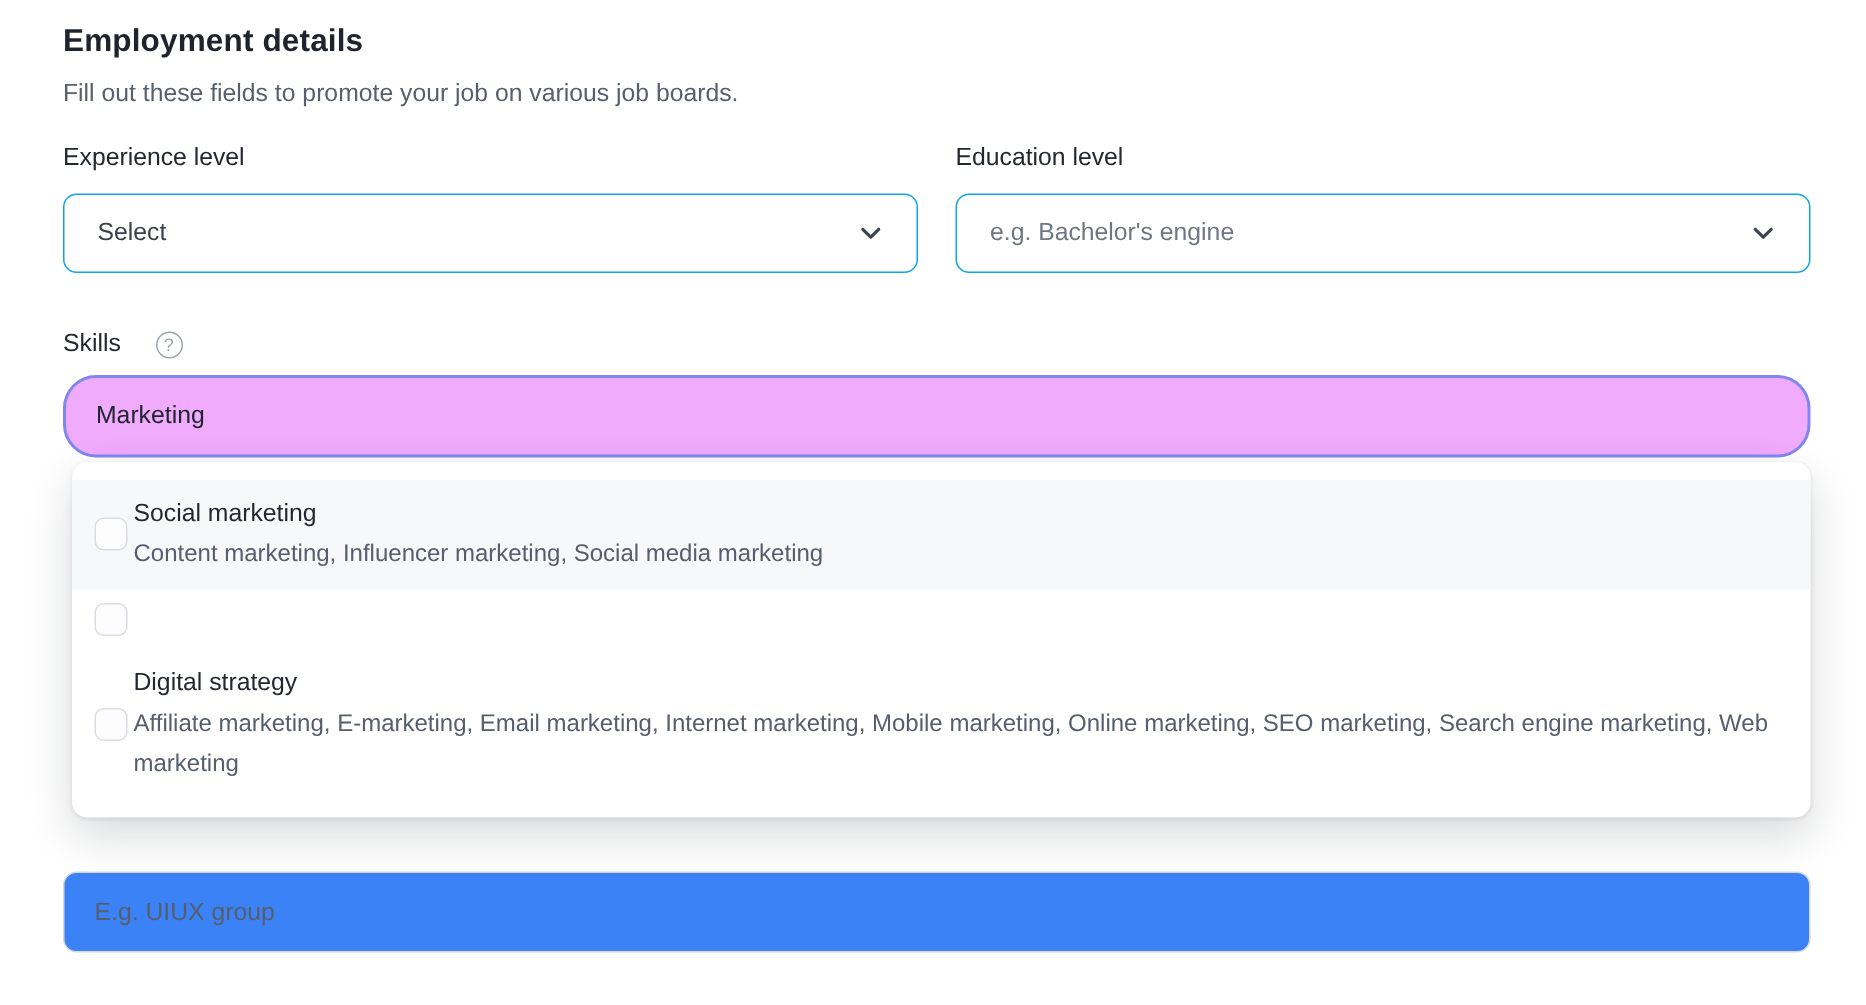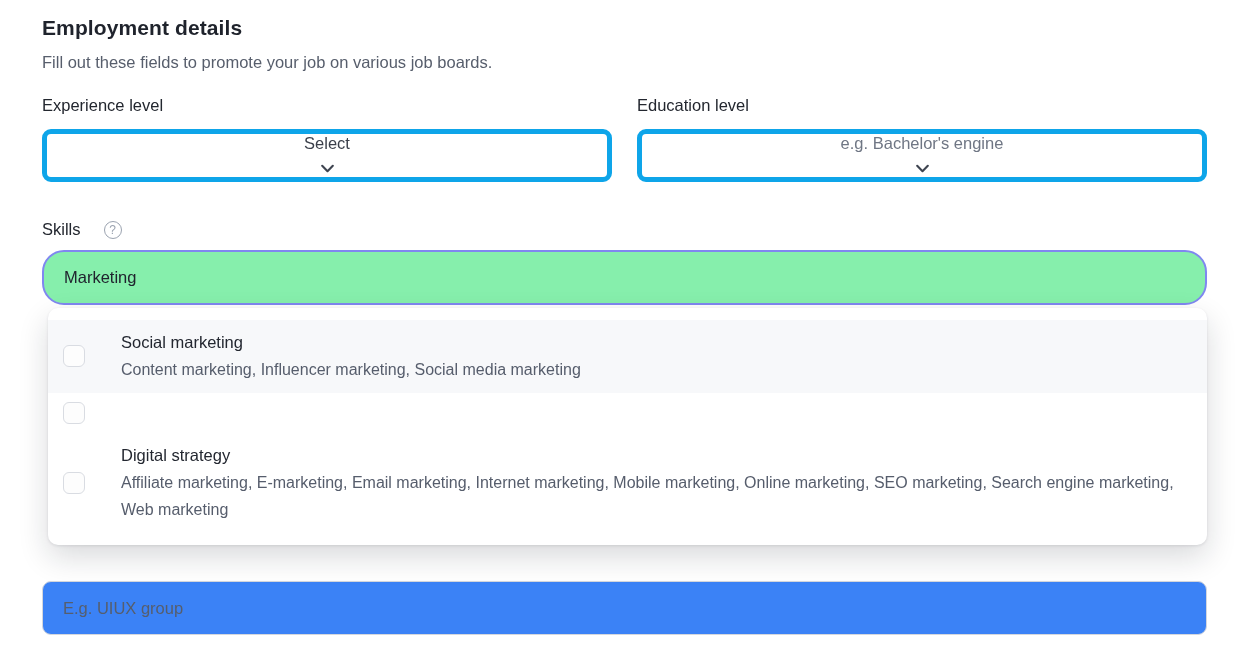--- a/index.html
+++ b/index.html
@@ -19,55 +19,55 @@
     margin-top: 13px; font-size: 16.5px; color: #575e6c;
   }
 
   .fields-row { display: flex; gap: 25px; margin-top: 24px; }
   .field { flex: 1; min-width: 0; }
   .field-label {
     font-size: 16.5px; font-weight: 500; color: #23272f;
   }
   .select-box {
     margin-top: 14px; height: 53px;
-    border: 5px solid #0ea5e9; border-radius: 9px;
+    border: 1px solid #0ea5e9; border-radius: 9px;
     background: #fff;
     display: flex; align-items: center; justify-content: space-between;
-    padding: 0 22px; cursor: pointer; flex-direction: column;
+    padding: 0 22px; cursor: pointer;
   }
   .select-value { font-size: 16.5px; color: #3a3f4a; }
   .select-value.placeholder { color: #6f7684; }
   .chevron { flex: none; display: flex; }
 
   .skills-block { margin-top: 38px; }
   .skills-label-row { display: flex; align-items: center; gap: 23px; }
   .help-icon {
     width: 18px; height: 18px; border: 1.5px solid #9ba3b0; border-radius: 50%;
     display: inline-flex; align-items: center; justify-content: center;
     font-size: 12px; line-height: 1; color: #9ba3b0; font-weight: 500;
     cursor: default;
   }
 
   .skills-wrap { position: relative; margin-top: 11px; }
   .skills-input {
     width: 100%; height: 55px;
     border: 2px solid #8087f0; border-radius: 22px;
     padding: 0 20px; font-size: 16.5px; color: #20242e;
-    outline: none; background: #86efac;
+    outline: none; background: #f0abfc;
     font-family: "Liberation Sans", sans-serif;
   }
 
   .dropdown-panel {
     position: absolute; top: calc(100% + 3px); left: 6px; right: 0;
     background: #fff; border-radius: 10px;
     box-shadow: 0 1px 3px rgba(16,24,40,.10), 0 12px 30px rgba(16,24,40,.16);
     padding: 12px 0; z-index: 5;
   }
   .dropdown-item {
-    display: flex; align-items: center; gap: 36px;
+    display: flex; align-items: center; gap: 4px;
     padding: 9px 20px 9px 15px; cursor: pointer;
   }
   .dropdown-item.highlighted { background: #f7f8fa; }
   .checkbox {
     width: 22px; height: 22px; flex: none;
     border: 1px solid #d9dce2; border-radius: 6px; background: #fdfdfd;
   }
   .item-text { min-width: 0; }
   .item-title { font-size: 16.5px; color: #232730; line-height: 27px; }
   .item-sub { font-size: 16px; color: #565d6c; line-height: 27.5px; }

